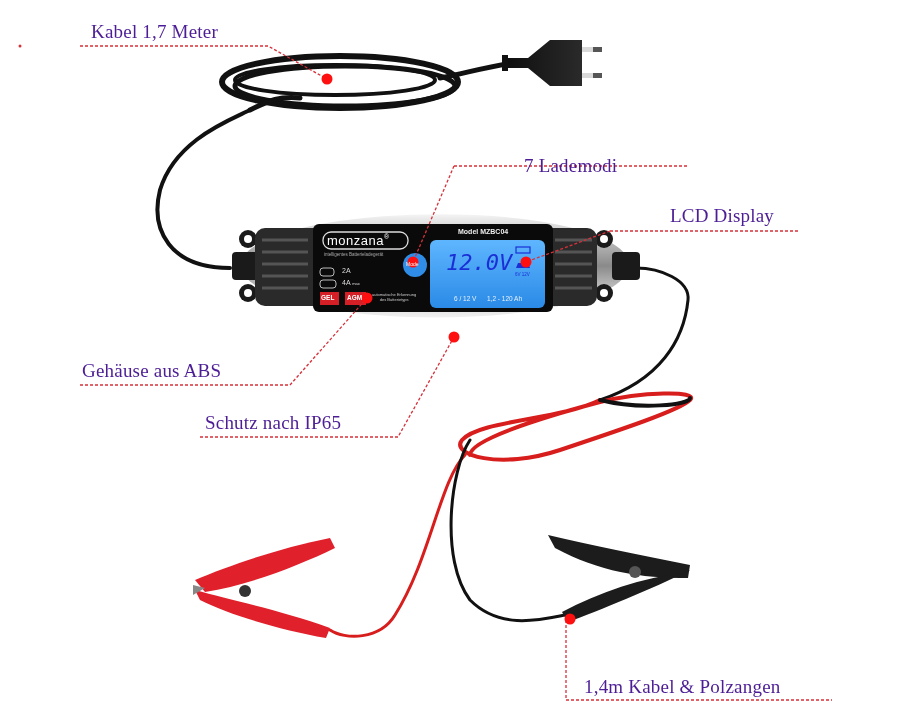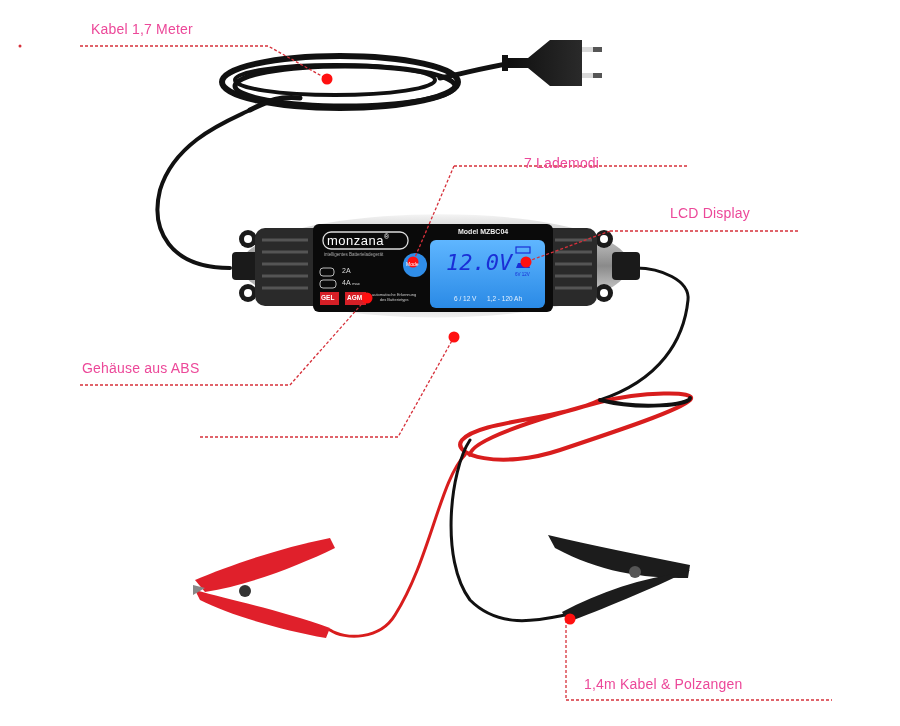--- a/index.html
+++ b/index.html
@@ -1,18 +1,18 @@
 <!DOCTYPE html>
 <html><head>
 <meta charset="utf-8">
 <style>
   html,body{margin:0;padding:0;background:#ffffff;}
   body{width:900px;height:726px;position:relative;overflow:hidden;font-family:"Liberation Sans","DejaVu Sans",sans-serif;}
   #stage{position:absolute;left:0;top:0;width:900px;height:726px;}
-  .label{position:absolute;color:#ec4899;font-size:14px;font-family:Liberation Sans, sans-serif;white-space:nowrap;letter-spacing:0.2px;}
+  .label{position:absolute;color:#4c1d95;font-size:19px;font-family:Liberation Serif, serif;white-space:nowrap;letter-spacing:0.2px;}
   .txt{font-family:"Liberation Sans",sans-serif;}
 </style>
 </head>
 <body>
 
 <div id="stage">
 <svg width="900" height="726" viewBox="0 0 900 726" xmlns="http://www.w3.org/2000/svg">
   <defs>
     <linearGradient id="shell" x1="0" y1="0" x2="0" y2="1">
       <stop offset="0" stop-color="#f4f4f4"></stop>
@@ -149,14 +149,15 @@
 <div class="txt" style="position:absolute;left:446px;top:250px;color:#1a2fd6;font-size:22px;font-style:italic;font-family:'DejaVu Sans Mono',monospace;">12.0V</div>
 <div class="txt" style="position:absolute;left:515px;top:272px;color:#1a2fd6;font-size:4.5px;">6V 12V</div>
 <div class="txt" style="position:absolute;left:454px;top:295px;color:#e6f2ff;font-size:6.5px;">6 / 12 V</div>
 <div class="txt" style="position:absolute;left:487px;top:295px;color:#e6f2ff;font-size:6.5px;">1,2 - 120 Ah</div>
 
 
 <div class="label" style="left:91px;top:21px;">Kabel 1,7 Meter</div>
 <div class="label" style="left:524px;top:155px;">7 Lademodi</div>
 <div class="label" style="left:82px;top:360px;">Gehäuse aus ABS</div>
 <div class="label" style="left:670px;top:205px;">LCD Display</div>
+<div class="label" style="left:205px;top:412px;">Schutz nach IP65</div>
 <div class="label" style="left:576px;top:676px;margin-left:8px;">1,4m Kabel &amp; Polzangen</div>
 </div>
 
 </body></html>

